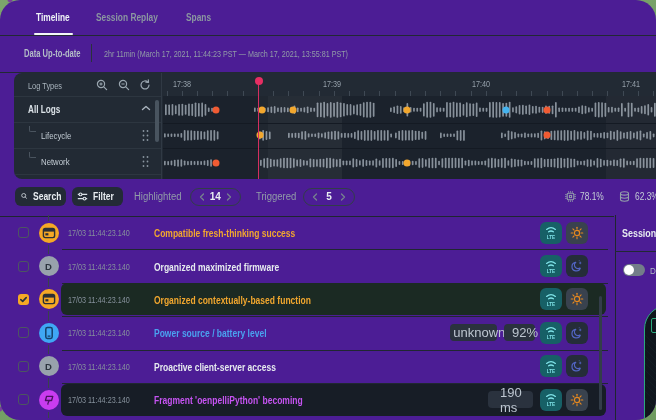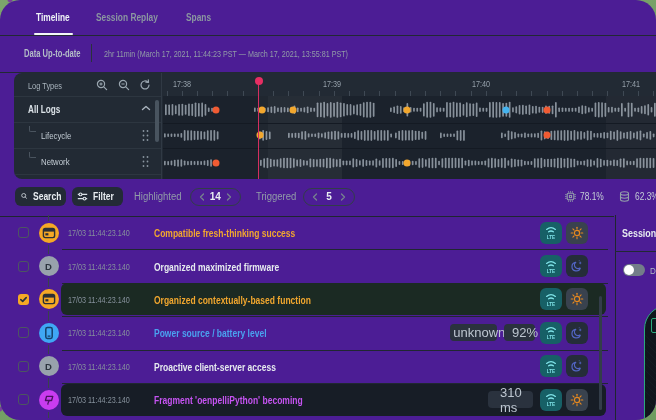--- a/index.html
+++ b/index.html
@@ -816,21 +816,21 @@
     <div class="cb" style="top:394.1px;"></div>
     <div class="circ" style="top:389.6px; background:#c93cf0;">
       <svg width="14" height="14" viewBox="0 0 14 14">
         <path d="M4.6 3.3 L10.8 3.3 L9.6 7.5 L3.4 7.5 Z" fill="none" stroke="#4a1060" stroke-width="1.3" stroke-linejoin="round"></path>
         <line x1="7.2" y1="7.5" x2="6.2" y2="9.6" stroke="#4a1060" stroke-width="1.3" stroke-linecap="round"></line>
         <circle cx="5.9" cy="10.9" r="0.8" fill="#4a1060"></circle>
       </svg>
     </div>
     <div class="ts" style="top:395.1px;">17/03 11:44:23.140</div>
     <div class="msg" style="top:394.1px; color:#c653f2;">Fragment 'oenpelliPython' becoming</div>
-    <div class="pill" style="left:488px; top:391.1px; width:45px;">310 ms</div>
+    <div class="pill" style="left:488px; top:391.1px; width:45px;">190 ms</div>
     <div class="sqbtn lte" style="left:540px; top:388.6px;">
       <svg width="14" height="15" viewBox="0 0 14 15">
         <path d="M2.6 4.4 A7 7 0 0 1 11.4 4.4" fill="none" stroke="#7fe3e8" stroke-width="1.3" stroke-linecap="round"></path>
         <path d="M4.6 6.8 A4.2 4.2 0 0 1 9.4 6.8" fill="none" stroke="#7fe3e8" stroke-width="1.3" stroke-linecap="round"></path>
         <text x="7" y="13.6" font-family="Liberation Sans, sans-serif" font-size="4.6" font-weight="bold" fill="#7fe3e8" text-anchor="middle">LTE</text>
       </svg>
     </div>
     <div class="sqbtn day" style="left:566px; top:388.6px;">
       <svg width="14" height="14" viewBox="0 0 14 14">
         <circle cx="7" cy="7" r="2.6" fill="none" stroke="#e8891f" stroke-width="1.2"></circle>

